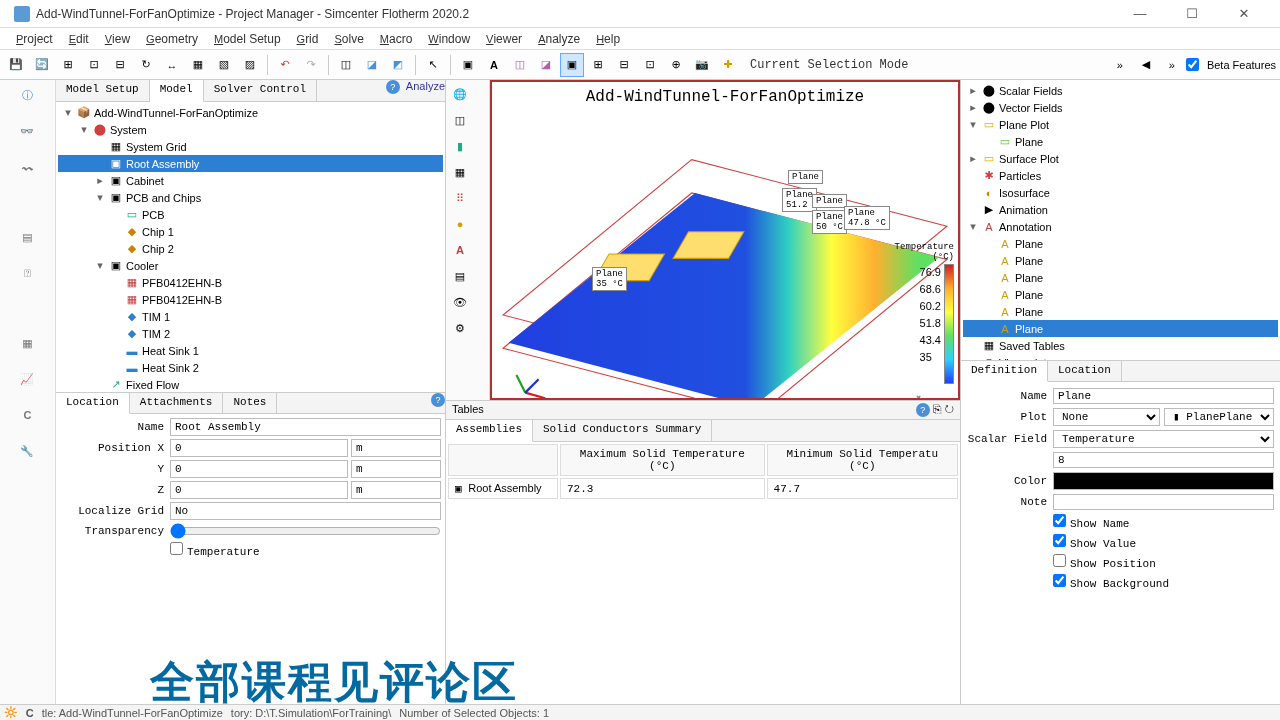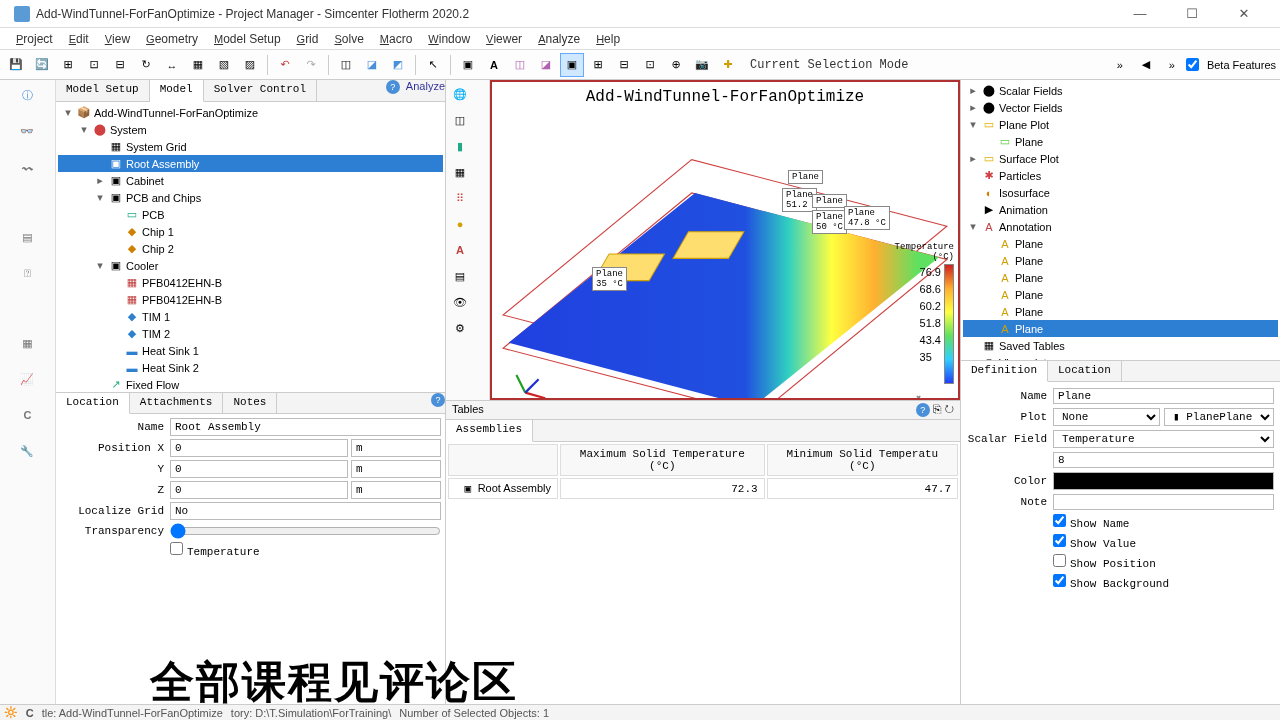--- a/index.html
+++ b/index.html
@@ -38,29 +38,29 @@
 .punit { width: 90px; border: 1px solid #bbb; padding: 2px 4px; margin-left: 3px; font-family: "Courier New", monospace; font-size: 11px; background: #fff; }
 .center { flex: 1; display: flex; flex-direction: column; }
 .center-top { display: flex; height: 320px; }
 .vtoolbar { width: 44px; background: #fafafa; border-right: 1px solid #ddd; display: flex; flex-direction: column; flex-wrap: wrap; padding: 2px; gap: 2px; }
 .viewport { flex: 1; background: #fff; border: 2px solid #b03030; position: relative; overflow: hidden; }
 .vtitle { text-align: center; font-family: "Courier New", monospace; font-size: 16px; padding: 6px; }
 .canvas { position: absolute; inset: 0; }
 .tables-section { border-top: 1px solid #ccc; background: #fff; flex: 1; }
 .tables-header { font-size: 11px; padding: 2px 6px; background: #f4f4f4; border-bottom: 1px solid #ccc; display: flex; justify-content: space-between; }
 .tbl { width: 100%; }
-.tbl th, .tbl td { border: 1px solid #ddd; padding: 3px 6px; font-family: "Courier New", monospace; font-size: 11px; text-align: right; }
+.tbl th, .tbl td { border: 1px solid #ddd; padding: 3px 6px; font-family: "Courier New", monospace; font-size: 11px; text-align: left; }
 .tbl th { background: #f8f8f8; font-weight: normal; text-align: center; }
 .right-panel { width: 320px; background: #fff; border-left: 1px solid #ccc; display: flex; flex-direction: column; }
 .rtree { padding: 2px; height: 280px; overflow: auto; }
 .rprop { padding: 6px; }
 .rprow { display: flex; align-items: center; margin-bottom: 4px; }
 .rplabel { width: 86px; text-align: right; padding-right: 6px; font-family: "Courier New", monospace; font-size: 11px; }
 .rselect { flex: 1; border: 1px solid #bbb; padding: 1px 4px; font-family: "Courier New", monospace; font-size: 11px; background: #fff; }
-.watermark { position: absolute; left: 150px; bottom: 8px; font-size: 44px; font-weight: bold; color: #000000; letter-spacing: 2px; white-space: nowrap; font-family: "Microsoft YaHei", sans-serif; }
+.watermark { position: absolute; left: 150px; bottom: 8px; font-size: 44px; font-weight: bold; color: #0369a1; letter-spacing: 2px; white-space: nowrap; font-family: "Microsoft YaHei", sans-serif; }
 .statusbar { position: absolute; bottom: 0; left: 0; right: 0; height: 16px; background: #f4f4f4; border-top: 1px solid #ccc; font-family: "Courier New", monospace; font-size: 10px; display: flex; align-items: center; padding: 0 4px; gap: 8px; color: #555; }
 .colorbar { position: absolute; right: 4px; top: 160px; width: 60px; }
 .cbar-grad { width: 10px; height: 120px; background: linear-gradient(to bottom, #d02020, #ffb030, #ffff40, #60e060, #30d0ff, #2040ff); float: right; border: 1px solid #888; }
 .cbar-labels { float: right; font-family: "Courier New", monospace; font-size: 9px; line-height: 17px; padding-right: 3px; }
 .plane-label { position: absolute; background: #fff; border: 1px solid #888; font-family: "Courier New", monospace; font-size: 9px; padding: 1px 3px; line-height: 10px; }
 input[type=checkbox] { margin-right: 4px; }
 .analyze-lbl { position: absolute; right: 0; top: 0; font-family: "Courier New", monospace; font-size: 10px; color: #339; padding-left: 20px; }
 .help-icon { width: 14px; height: 14px; border-radius: 50%; background: #4a90d9; color: #fff; font-size: 9px; display: inline-flex; align-items: center; justify-content: center; }
 </style>
 </head>
@@ -358,20 +358,21 @@
         </div>
       </div>
     </div>
     <div class="tables-section">
       <div class="tables-header">
         <span>Tables</span>
         <span><span class="help-icon">?</span> <span>⎘</span> <span>↻</span></span>
       </div>
       <div class="tabs" id="table-tabs">
           <div class="tab active">Assemblies</div>
+          <div class="tab">Solid Conductors Summary</div>
         </div>
       <table class="tbl">
         <tbody>
             <tr>
           <th style="width:110px"></th>
           <th>Maximum Solid Temperature (°C)</th>
           <th>Minimum Solid Temperatu (°C)</th>
         </tr>
         <tr>
           <td>▣ <span>Root Assembly</span></td>

